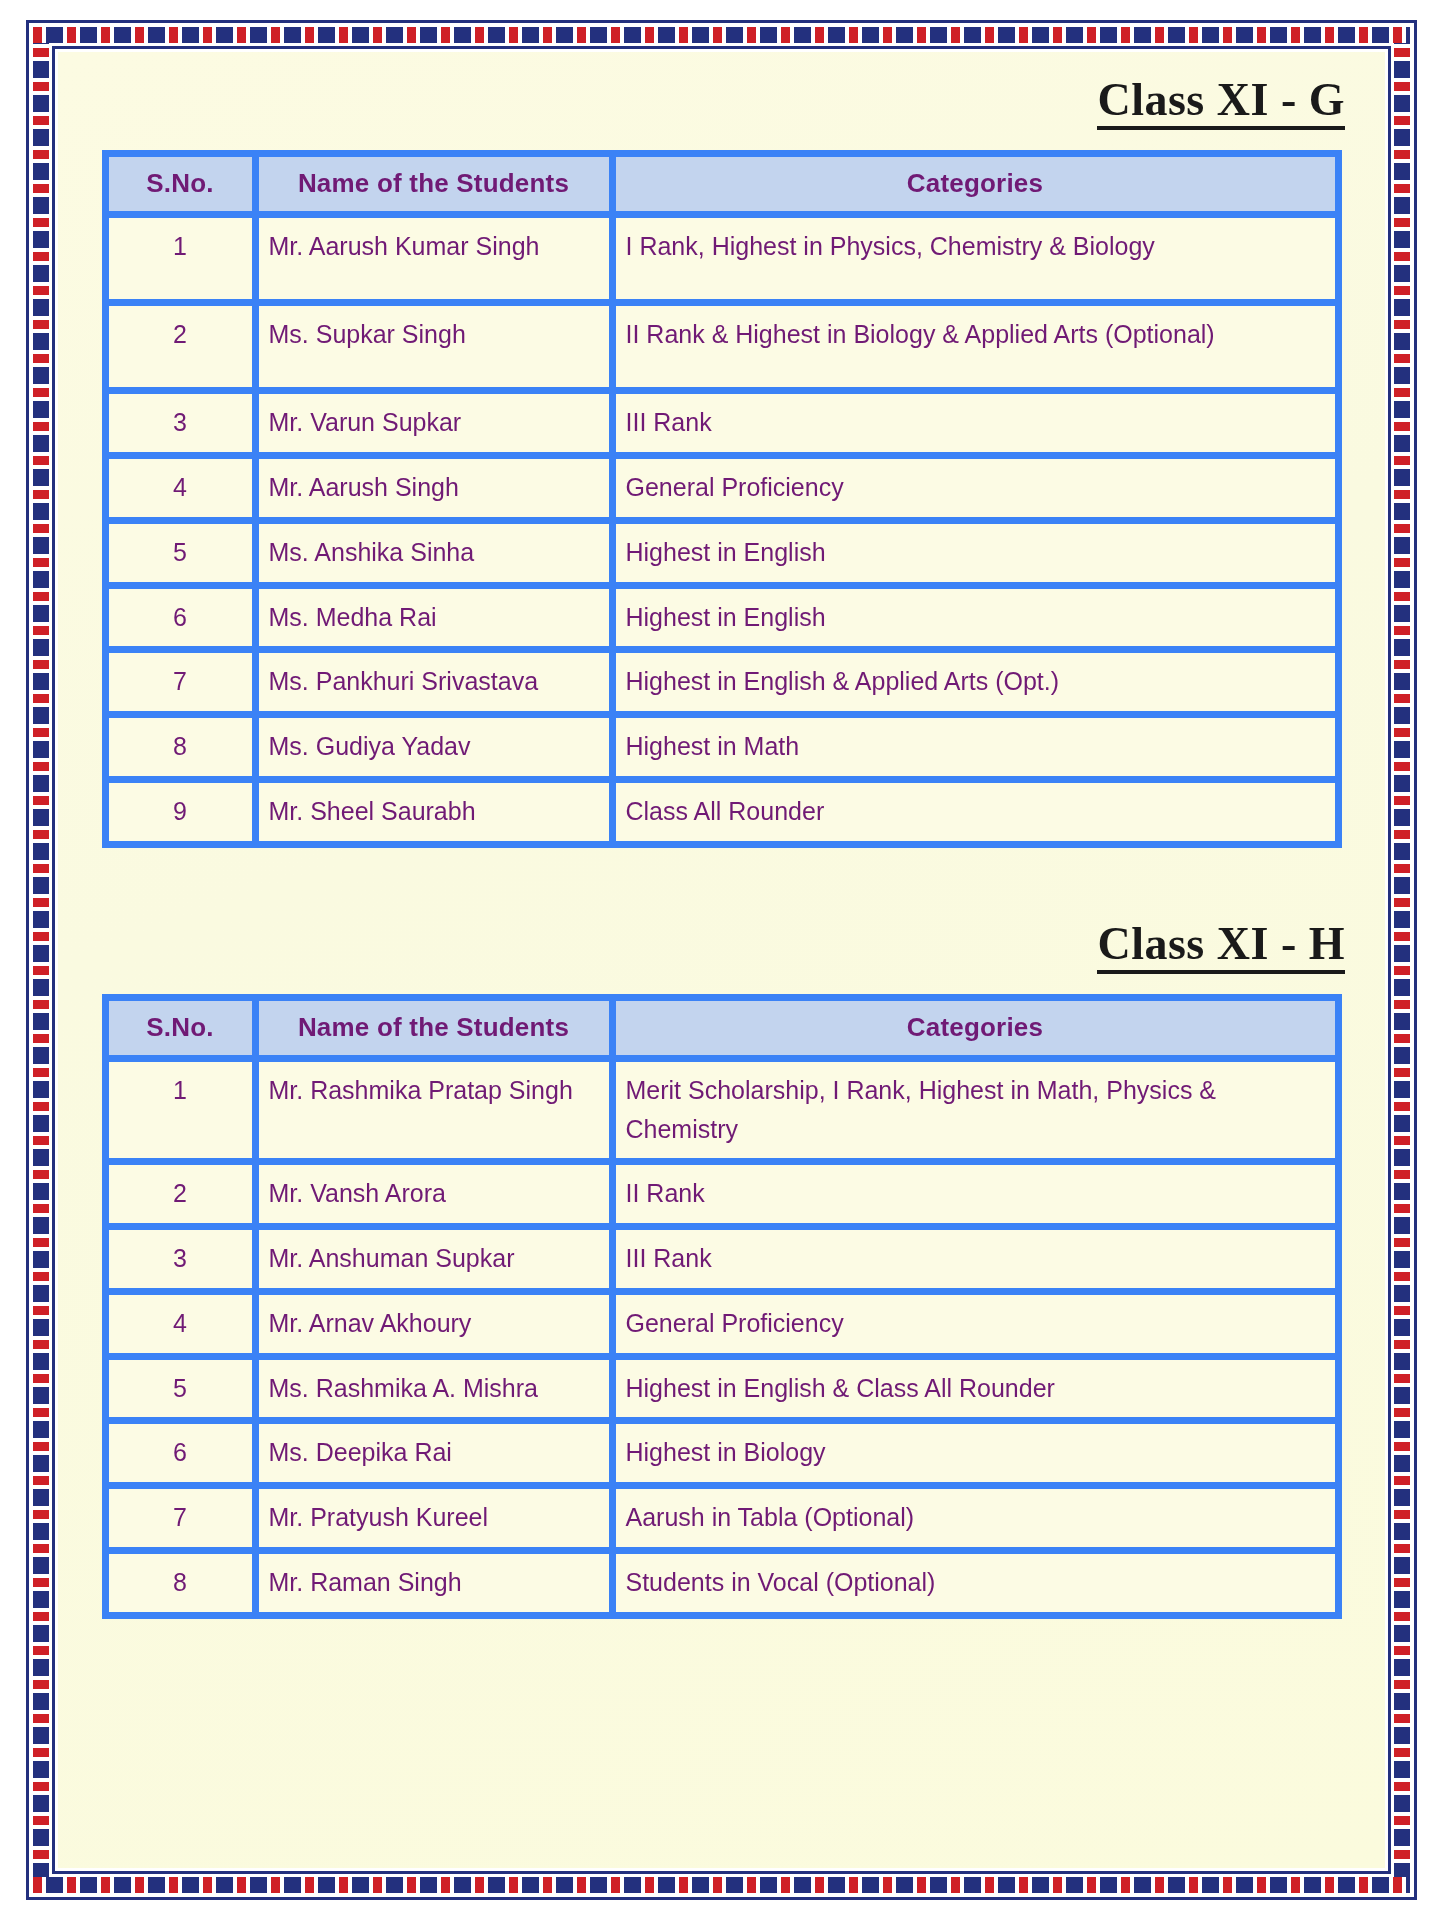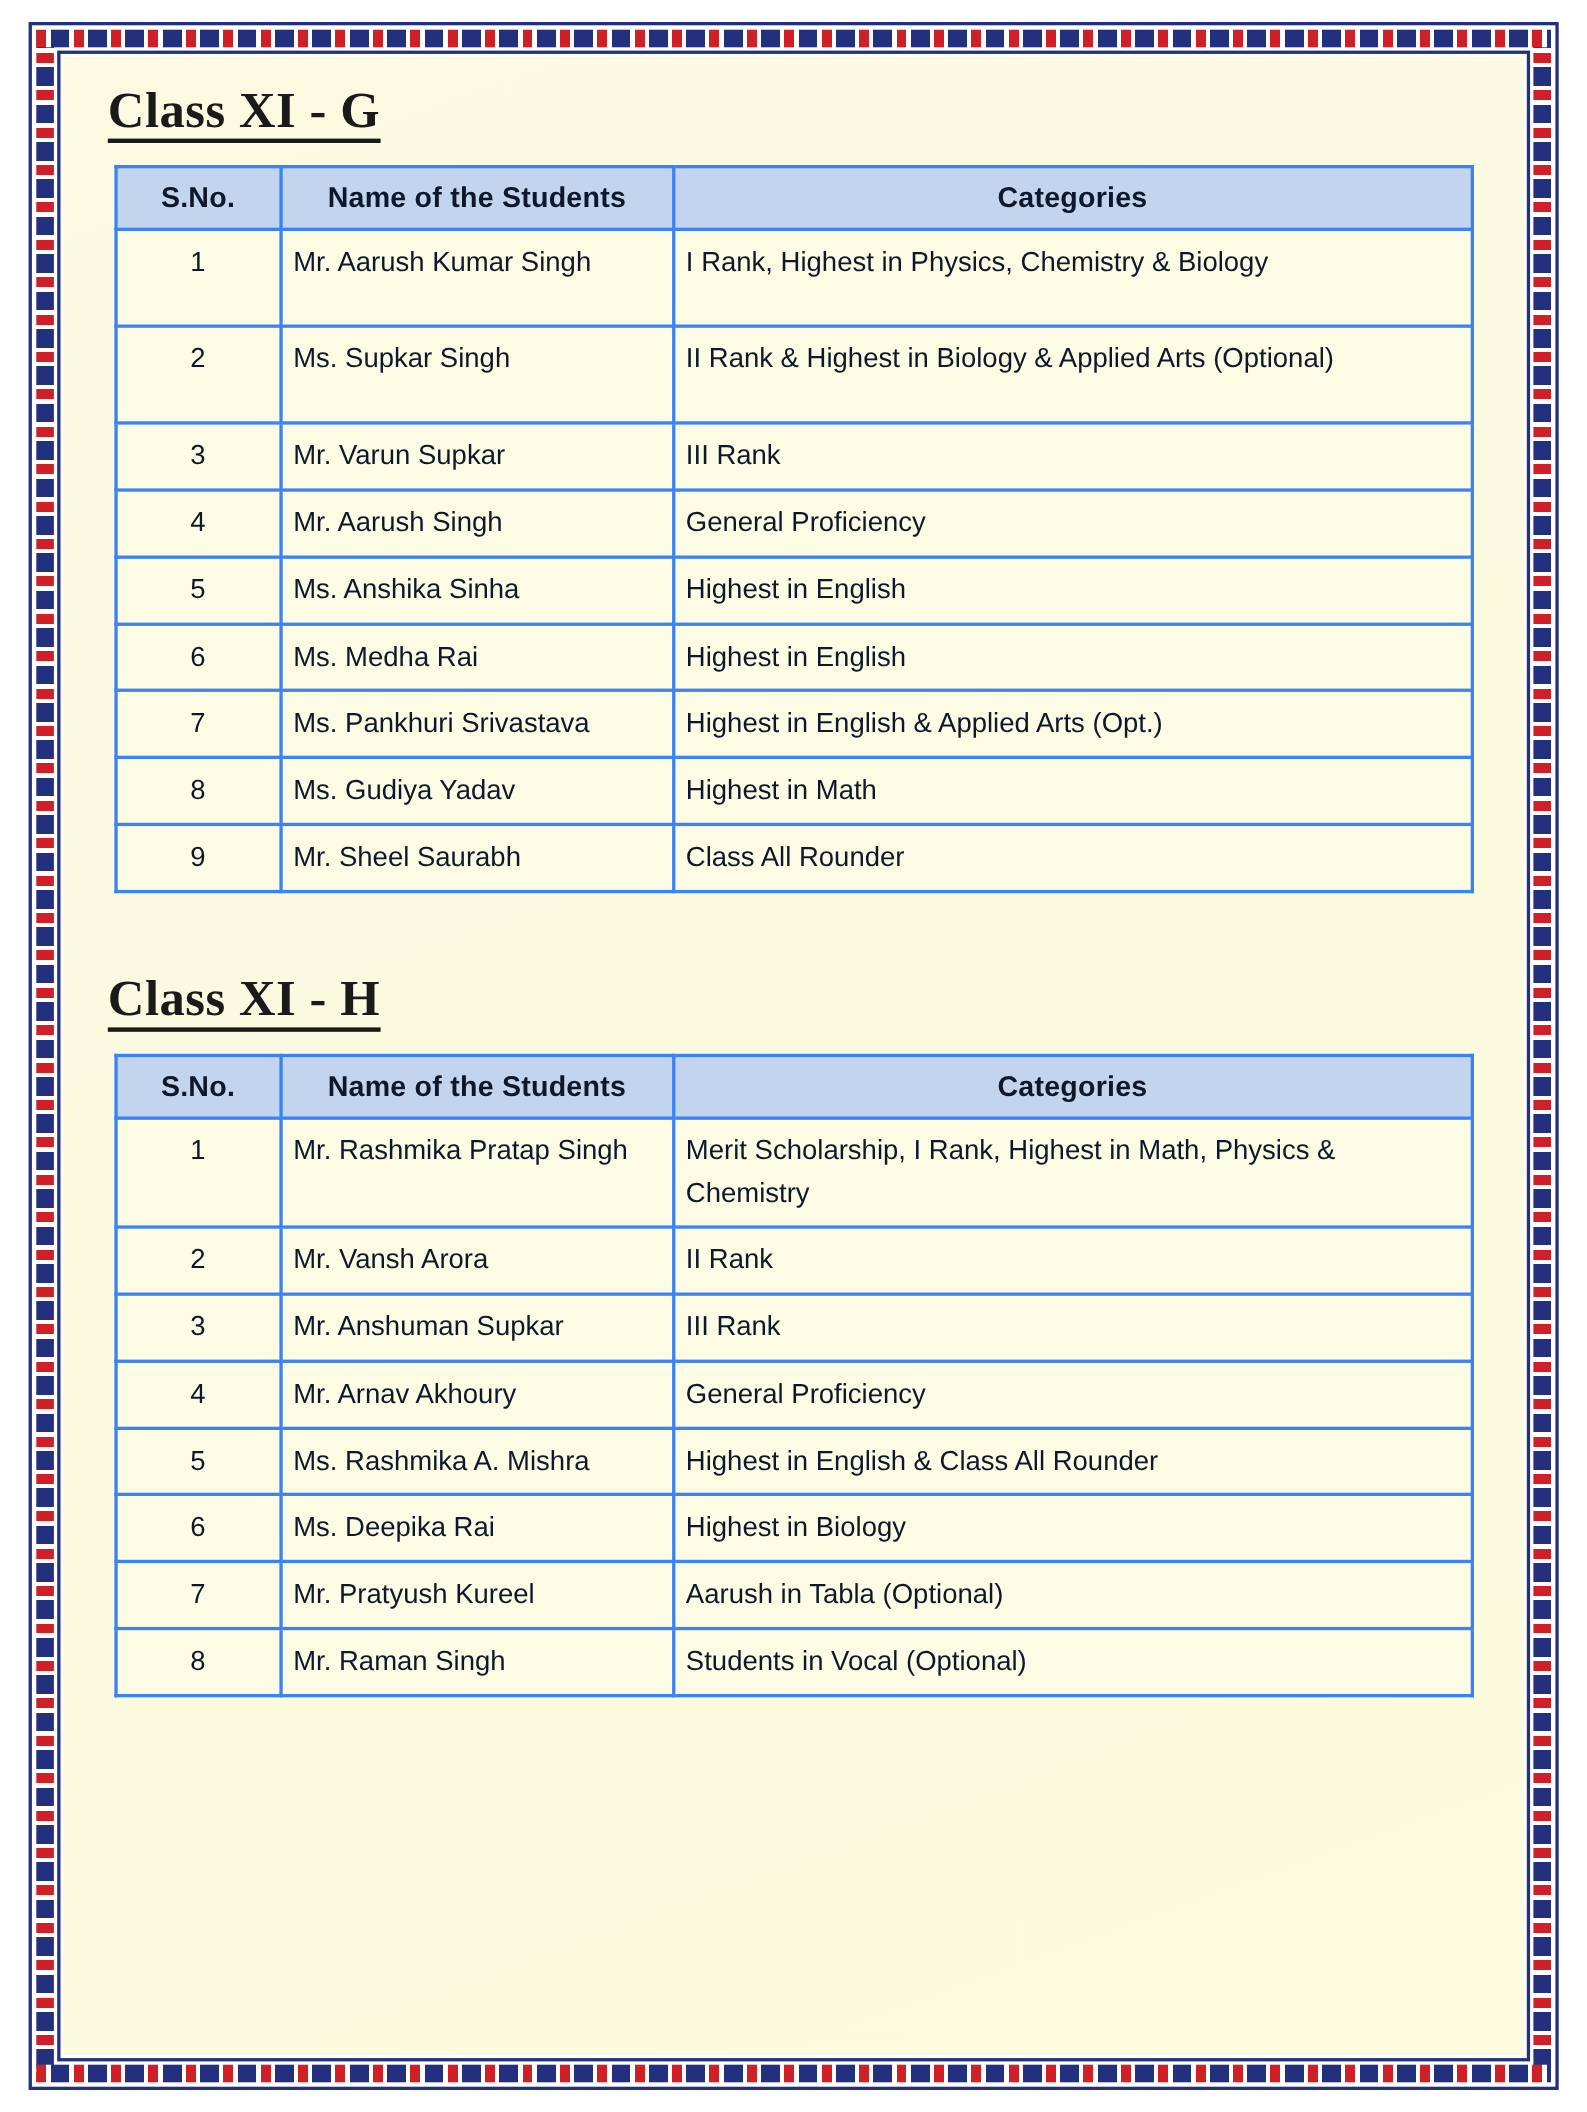--- a/index.html
+++ b/index.html
@@ -99,21 +99,21 @@
     background: #fbfade;
     background-image: linear-gradient(160deg, #fcfbe2 0%, #fafae0 40%, #fbfbdd 100%);
     padding: 24px 40px 0 40px;
   }
 
   
   .section { width: 100%; }
   .section.second { margin-top: 72px; }
 
   .section-title {
-    text-align: left;
+    text-align: right;
     font-family: "Liberation Serif", serif;
     font-weight: bold;
     font-size: 46px;
     line-height: 1.05;
     color: #1a1a1a;
     margin: 0 0 20px 0;
     letter-spacing: 0.5px;
   }
   .section-title span.tt {
     display: inline-block;
@@ -124,23 +124,23 @@
   
   table.award-table {
     border-collapse: collapse;
     width: 1233px;
     margin: 0 auto;
     table-layout: fixed;
     background: #fcfbe4;
   }
   table.award-table th,
   table.award-table td {
-    border: 3px solid #3b82f6;
+    border: 7px solid #3b82f6;
     font-size: 25px;
-    color: #0f172a;
+    color: #701a75;
     vertical-align: top;
   }
   table.award-table th {
     background: #c3d4ee;
     font-weight: bold;
     text-align: center;
     padding: 11px 6px 12px 6px;
     font-size: 26px;
     letter-spacing: 0.2px;
   }

